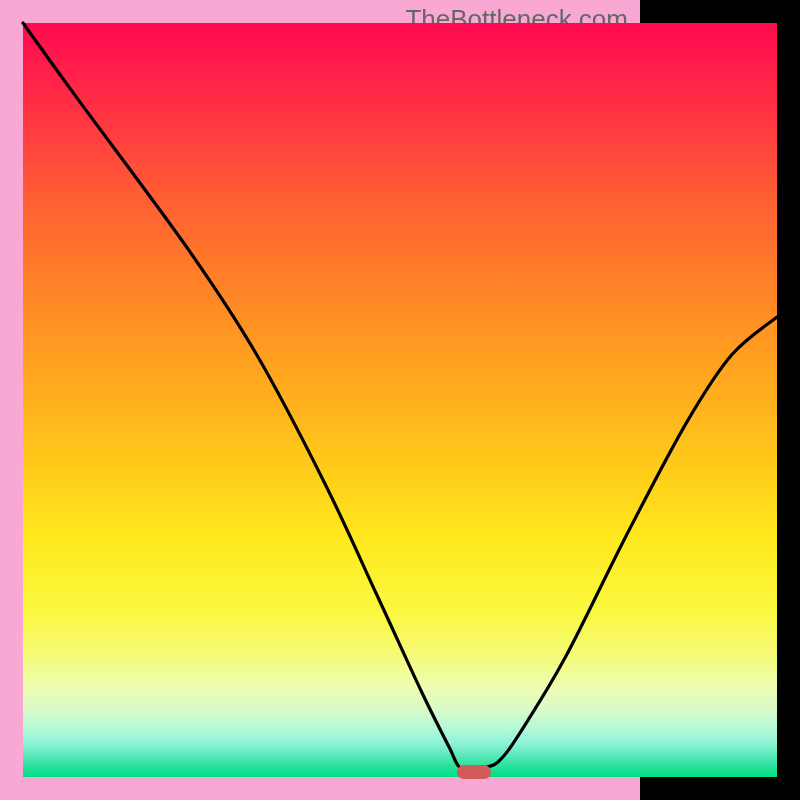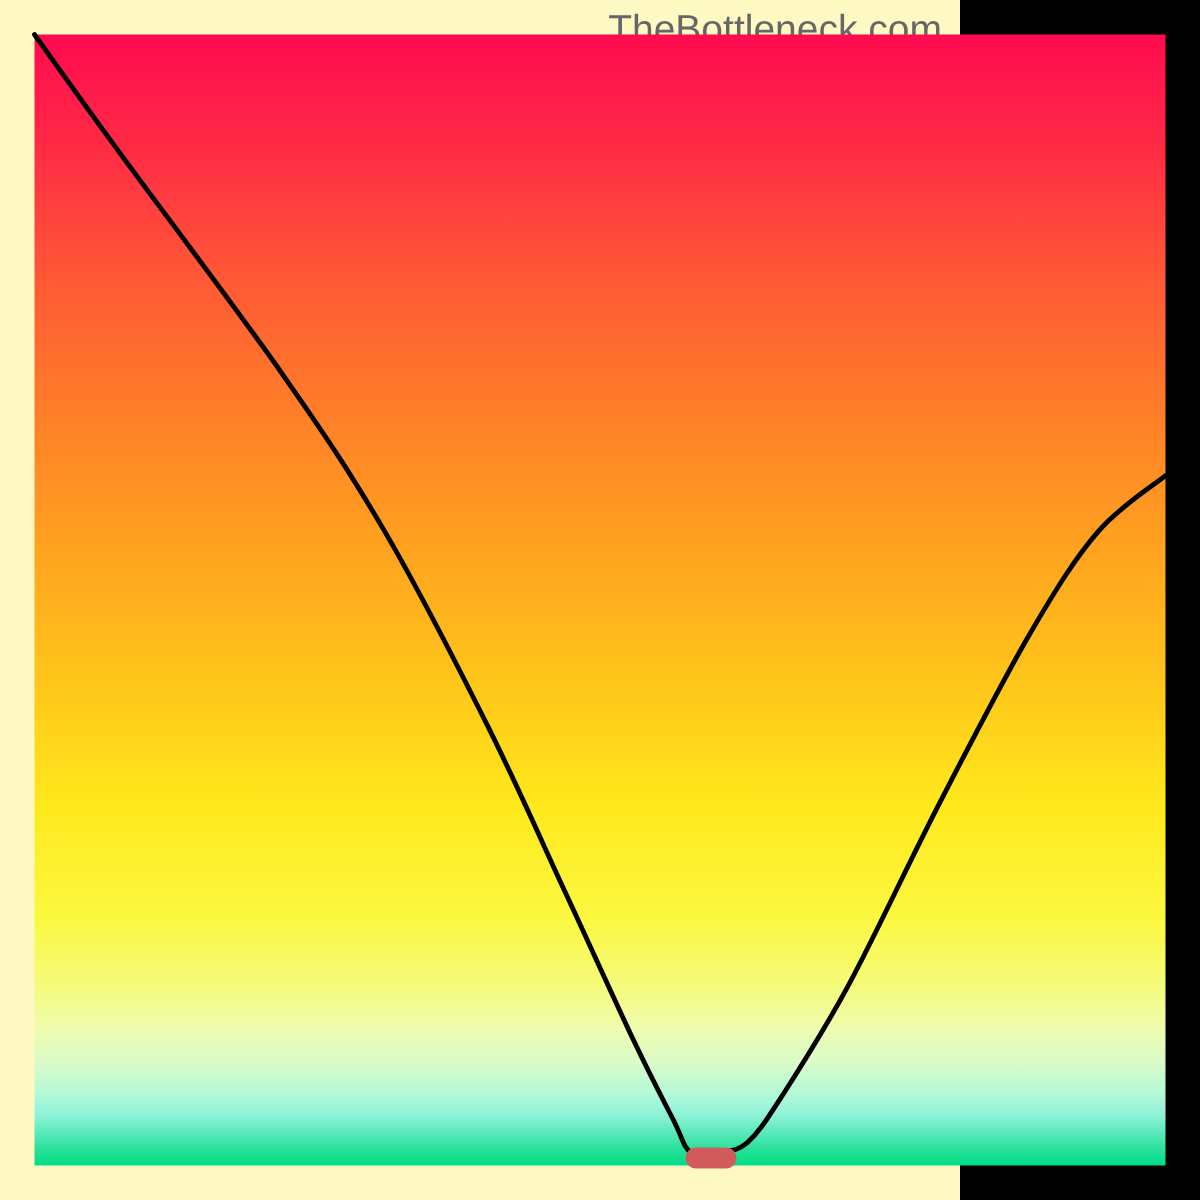--- a/index.html
+++ b/index.html
@@ -7,21 +7,21 @@
     padding: 0;
     width: 800px;
     height: 800px;
     background: #000;
     overflow: hidden;
   }
   .frame {
     position: relative;
     width: 640px;
     height: 800px;
-    background: #fef9c3;
+    background: #f9a8d4;
   }
   .watermark {
     position: absolute;
     top: 4px;
     right: 12px;
     color: #666;
     font-family: Arial, Helvetica, sans-serif;
     font-size: 26px;
     font-weight: 500;
     user-select: none;

